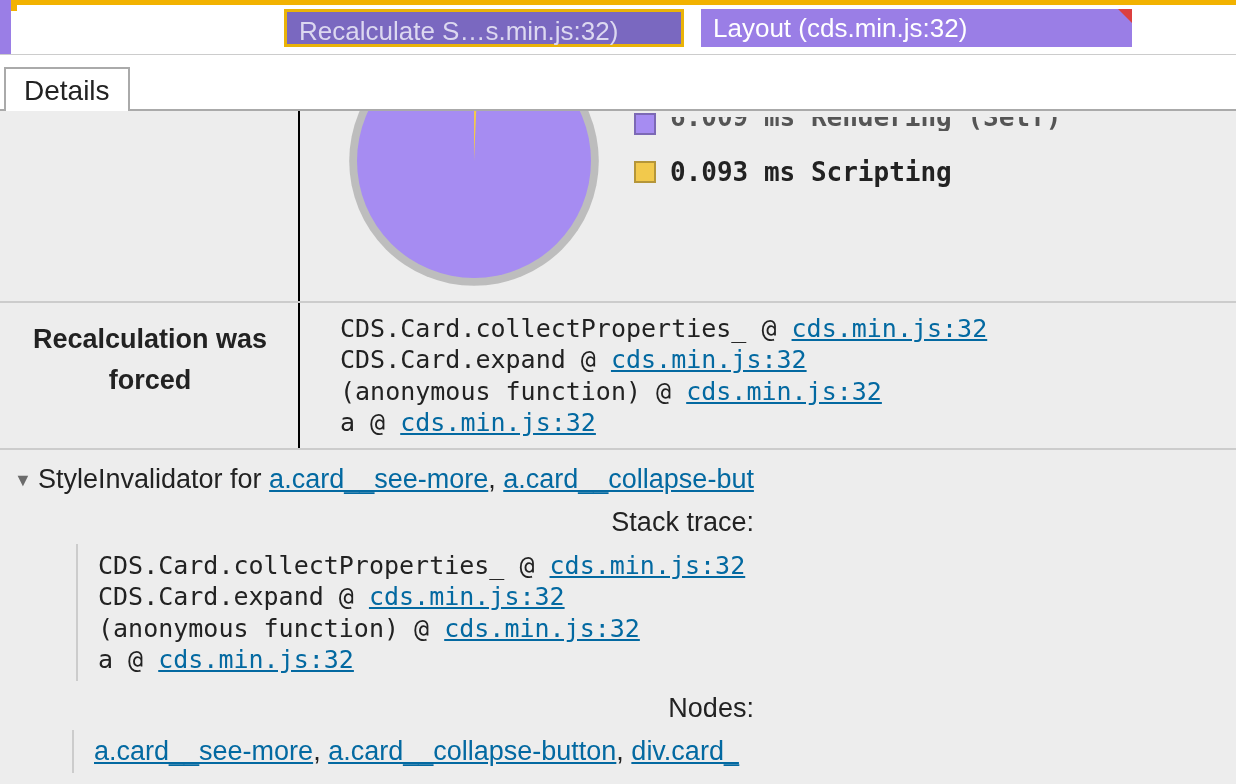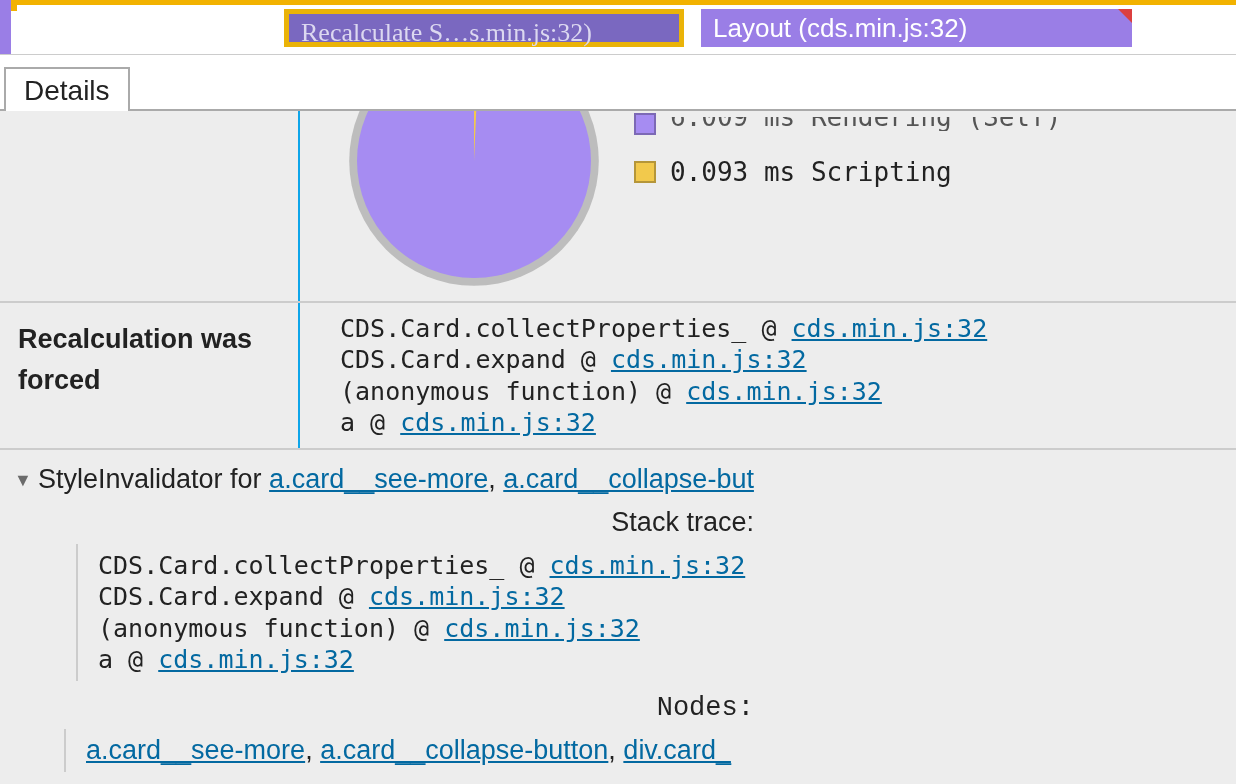--- a/index.html
+++ b/index.html
@@ -33,23 +33,22 @@
     font-family: Arial, sans-serif;
     font-size: 26px;
     color: #fff;
     padding: 0 12px;
     white-space: nowrap;
   }
   .tab-recalc {
     left: 284px;
     width: 400px;
     background: #7a68c0;
-    border: 5px solid #eab308;
+    border: 3px solid #eab308;
     color: #dcd8f0;
-    font-family: Liberation Serif, serif;
   }
   .tab-layout {
     left: 701px;
     width: 431px;
     background: #9a7ee6;
   }
   .west-stripe {
     position: absolute;
     left: 0; top: 0; bottom: 0; width: 11px;
     background: #9a7ee6;
@@ -98,35 +97,37 @@
     border-bottom: 2px solid #ccc;
   }
   .row.no-border { border-bottom: none; }
   .label-col {
     width: 300px;
     flex: 0 0 300px;
     padding: 16px 16px 16px 18px;
     font-weight: 600;
     font-size: 27px;
     line-height: 1.5;
-    border-right: 2px solid #0ea5e9;
+    border-right: 2px solid #000000;
+    text-align: center;
   }
   .value-col {
     flex: 1;
     padding: 10px 0 10px 40px;
     position: relative;
     overflow: hidden;
   }
 
   
   .pie-row .label-col { }
   .pie-wrap {
     display: flex;
     align-items: flex-start;
     padding-left: 4px;
+    font-weight: bold;
   }
   .pie {
     width: 260px; height: 260px;
     margin-top: -90px;
     margin-left: 0px;
   }
   .legend {
     margin-left: 30px;
     margin-top: -8px;
   }
@@ -265,22 +266,22 @@
           <div class="heading" style="margin-left:30px;">Stack trace:</div>
           <div class="indent-block" style="margin-left:38px;">
             <div class="stack">
               <div><span>CDS.Card.collectProperties_ @ </span><a href="#" class="link">cds.min.js:32</a></div>
               <div><span>CDS.Card.expand @ </span><a href="#" class="link">cds.min.js:32</a></div>
               <div><span>(anonymous function) @ </span><a href="#" class="link">cds.min.js:32</a></div>
               <div><span>a @ </span><a href="#" class="link">cds.min.js:32</a></div>
             </div>
           </div>
 
-          <div class="heading" style="margin-left:44px;font-family:Liberation Mono, monospace;">Nodes:</div>
-          <div class="indent-block" style="margin-left:26px;">
+          <div class="heading" style="margin-left:44px;">Nodes:</div>
+          <div class="indent-block" style="margin-left:34px;">
             <div class="nodes-line">
               <a href="#" class="link">a.card__see-more</a><span>, </span><a href="#" class="link">a.card__collapse-button</a><span>, </span><a href="#" class="link">div.card_</a>
             </div>
           </div>
         </div>
       </div>
     </div>
   </div>
 
 </div>

